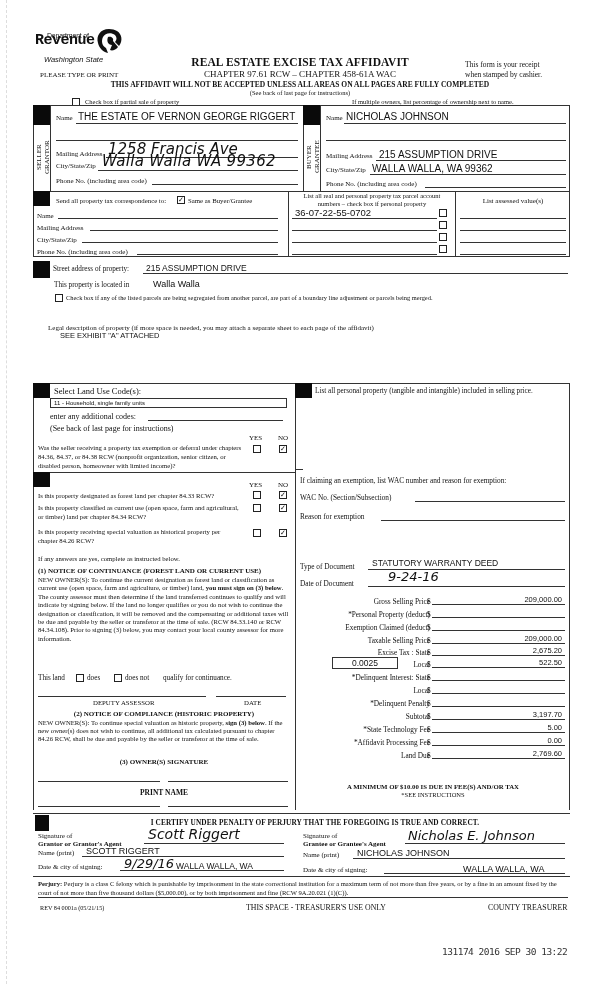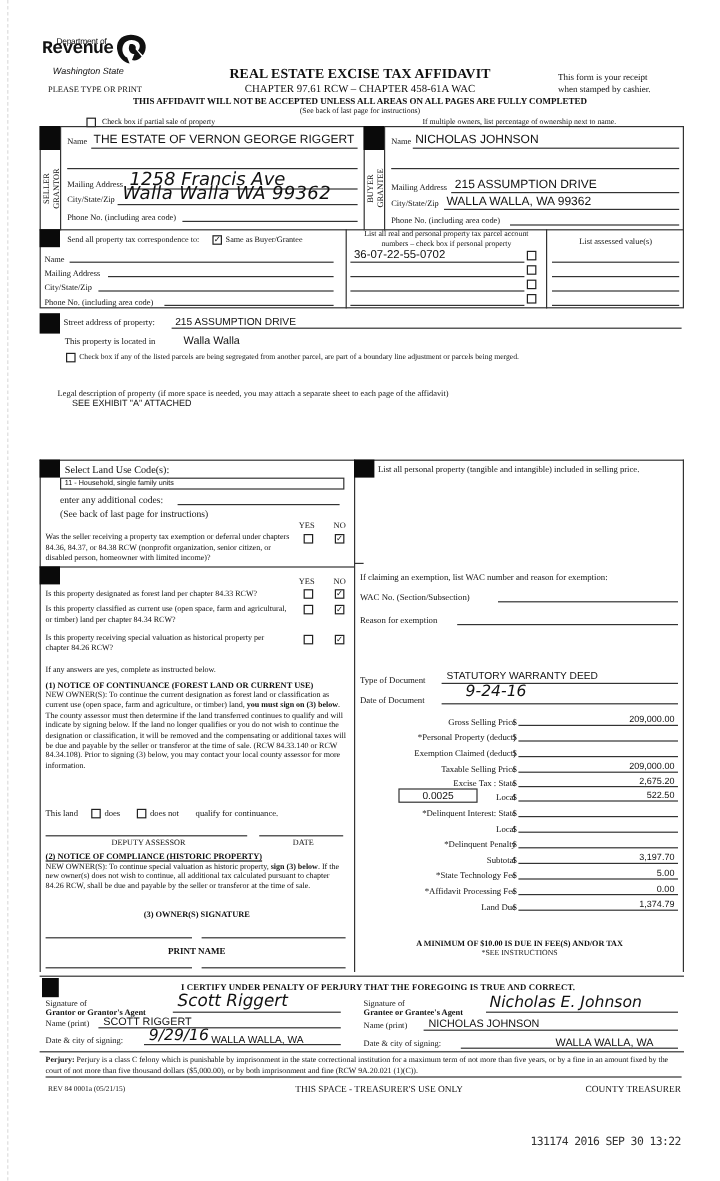--- a/index.html
+++ b/index.html
@@ -201,21 +201,21 @@
 <div class="abs lbl" style="left:87px;top:674px;font-size:7.2px;">does</div>
 <div class="cb" style="left:114px;top:674px;"></div>
 <div class="abs lbl" style="left:125px;top:674px;font-size:7.2px;">does not</div>
 <div class="abs lbl" style="left:163px;top:674px;font-size:7.2px;">qualify for continuance.</div>
 
 <div class="line" style="left:38px;top:696px;width:168px;"></div>
 <div class="line" style="left:216px;top:696px;width:70px;"></div>
 <div class="abs lbl" style="left:93px;top:699px;font-size:6.8px;">DEPUTY ASSESSOR</div>
 <div class="abs lbl" style="left:244px;top:699px;font-size:6.8px;">DATE</div>
 
-<div class="abs" style="left:38px;top:710px;width:252px;font-size:7px;font-weight:bold;text-decoration:underline;">(2) NOTICE OF COMPLIANCE (HISTORIC PROPERTY)</div>
+<div class="abs" style="left:38px;top:710px;width:252px;text-align:center;font-size:7px;font-weight:bold;">(2) NOTICE OF COMPLIANCE (HISTORIC PROPERTY)</div>
 <div class="abs" style="left:38px;top:719px;width:252px;font-size:6.7px;line-height:8.2px;">
   <span>NEW OWNER(S): To continue special valuation as historic property, </span><b>sign (3) below</b><span>. If the new owner(s) does not wish to continue, all additional tax calculated pursuant to chapter 84.26 RCW, shall be due and payable by the seller or transferor at the time of sale.</span>
 </div>
 <div class="abs" style="left:38px;top:758px;width:252px;text-align:center;font-size:7px;font-weight:bold;">(3)  OWNER(S) SIGNATURE</div>
 <div class="line" style="left:38px;top:781px;width:122px;"></div>
 <div class="line" style="left:168px;top:781px;width:120px;"></div>
 <div class="abs" style="left:38px;top:788px;width:252px;text-align:center;font-size:7.5px;font-weight:bold;">PRINT NAME</div>
 <div class="line" style="left:38px;top:806px;width:122px;"></div>
 <div class="line" style="left:168px;top:806px;width:120px;"></div>
 
@@ -294,21 +294,21 @@
   <div class="abs right fill" style="left:432px;width:130px;top:723px;font-size:7.5px;">5.00</div>
   <div class="line" style="left:432px;top:732px;width:133px;"></div>
 
   <div class="abs right lbl" style="left:300px;width:130px;top:738px;font-size:7.3px;">*Affidavit Processing Fee</div>
   <div class="abs lbl" style="left:427px;top:738px;font-size:7.3px;">$</div>
   <div class="abs right fill" style="left:432px;width:130px;top:736px;font-size:7.5px;">0.00</div>
   <div class="line" style="left:432px;top:745px;width:133px;"></div>
 
   <div class="abs right lbl" style="left:300px;width:130px;top:751px;font-size:7.3px;">Land Due</div>
   <div class="abs lbl" style="left:427px;top:751px;font-size:7.3px;">$</div>
-  <div class="abs right fill" style="left:432px;width:130px;top:749px;font-size:7.5px;">1,374.79</div>
+  <div class="abs right fill" style="left:432px;width:130px;top:749px;font-size:7.5px;">2,769.60</div>
   <div class="line" style="left:432px;top:758px;width:133px;"></div>
 </div>
 
 <div class="abs" style="left:296px;width:274px;top:783px;text-align:center;font-size:6.8px;font-weight:bold;">A MINIMUM OF $10.00 IS DUE IN FEE(S) AND/OR TAX</div>
 <div class="abs" style="left:296px;width:274px;top:791px;text-align:center;font-size:6.5px;">*SEE INSTRUCTIONS</div>
 
 <div class="line" style="left:33px;top:813px;width:537px;border-bottom-width:1.5px;"></div>
 <div class="blk" style="left:35px;top:815px;width:14px;height:16px;"></div>
 <div class="abs" style="left:55px;width:520px;top:818px;text-align:center;font-size:7.3px;font-weight:bold;letter-spacing:0.1px;">I CERTIFY UNDER PENALTY OF PERJURY THAT THE FOREGOING IS TRUE AND CORRECT.</div>
 

